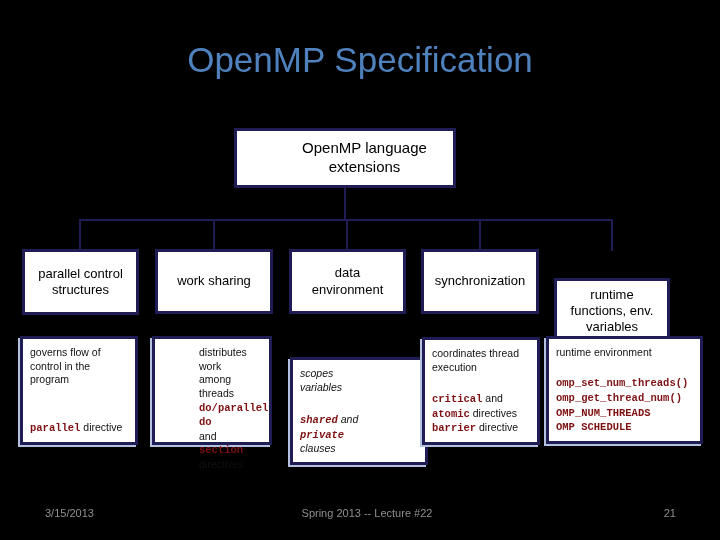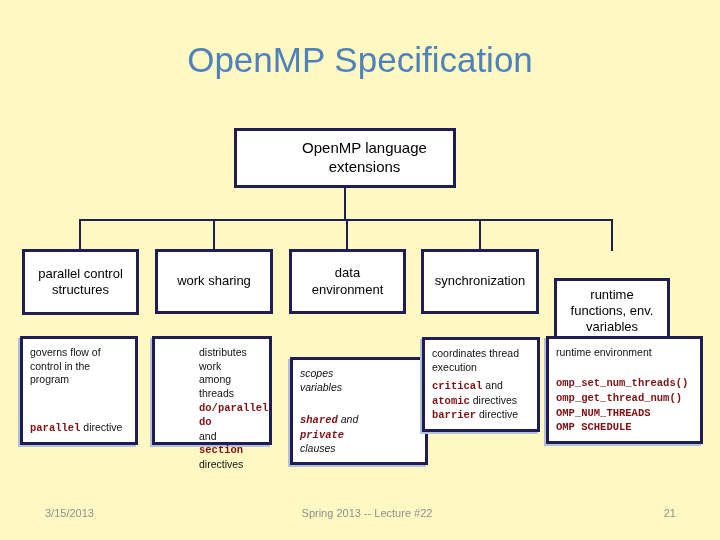--- a/index.html
+++ b/index.html
@@ -1,20 +1,20 @@
 <!DOCTYPE html>
 <html><head>
 <meta charset="utf-8">
 <style>
   html, body { margin: 0; padding: 0; background: #ffffff; }
   .slide {
     position: relative;
     width: 720px;
     height: 540px;
-    background: #fef9c3;
+    background: #000000;
     overflow: hidden;
     font-family: "Liberation Sans", sans-serif;
   }
   .title {
     position: absolute;
     top: 40px;
     left: 0;
     width: 720px;
     margin: 0;
     text-align: center;
@@ -60,21 +60,21 @@
     display: flex;
     flex-direction: column;
     justify-content: space-between;
     text-align: left;
     color: #111111;
     font-size: 10.5px;
   }
   .det1 { left: 20px;  top: 336px; width: 118px; height: 109px; }
   .det2 { left: 152px; top: 336px; width: 120px; height: 109px; padding-left: 44px; }
   .det3 { left: 290px; top: 357px; width: 138px; height: 108px; font-style: italic; }
-  .det4 { left: 422px; top: 337px; width: 118px; height: 95px; }
+  .det4 { left: 422px; top: 337px; width: 118px; height: 108px; }
   .det5 { left: 546px; top: 336px; width: 157px; height: 108px; }
   .detail-desc { white-space: pre-line; line-height: 1.3; }
   .detail-code { line-height: 1.3; }
   .seg-code {
     font-family: "Liberation Mono", monospace;
     font-weight: bold;
     color: #7d1113;
   }
   .seg-plain { font-family: "Liberation Sans", sans-serif; color: #111111; margin-top: 13px; }
   .footer-item {

